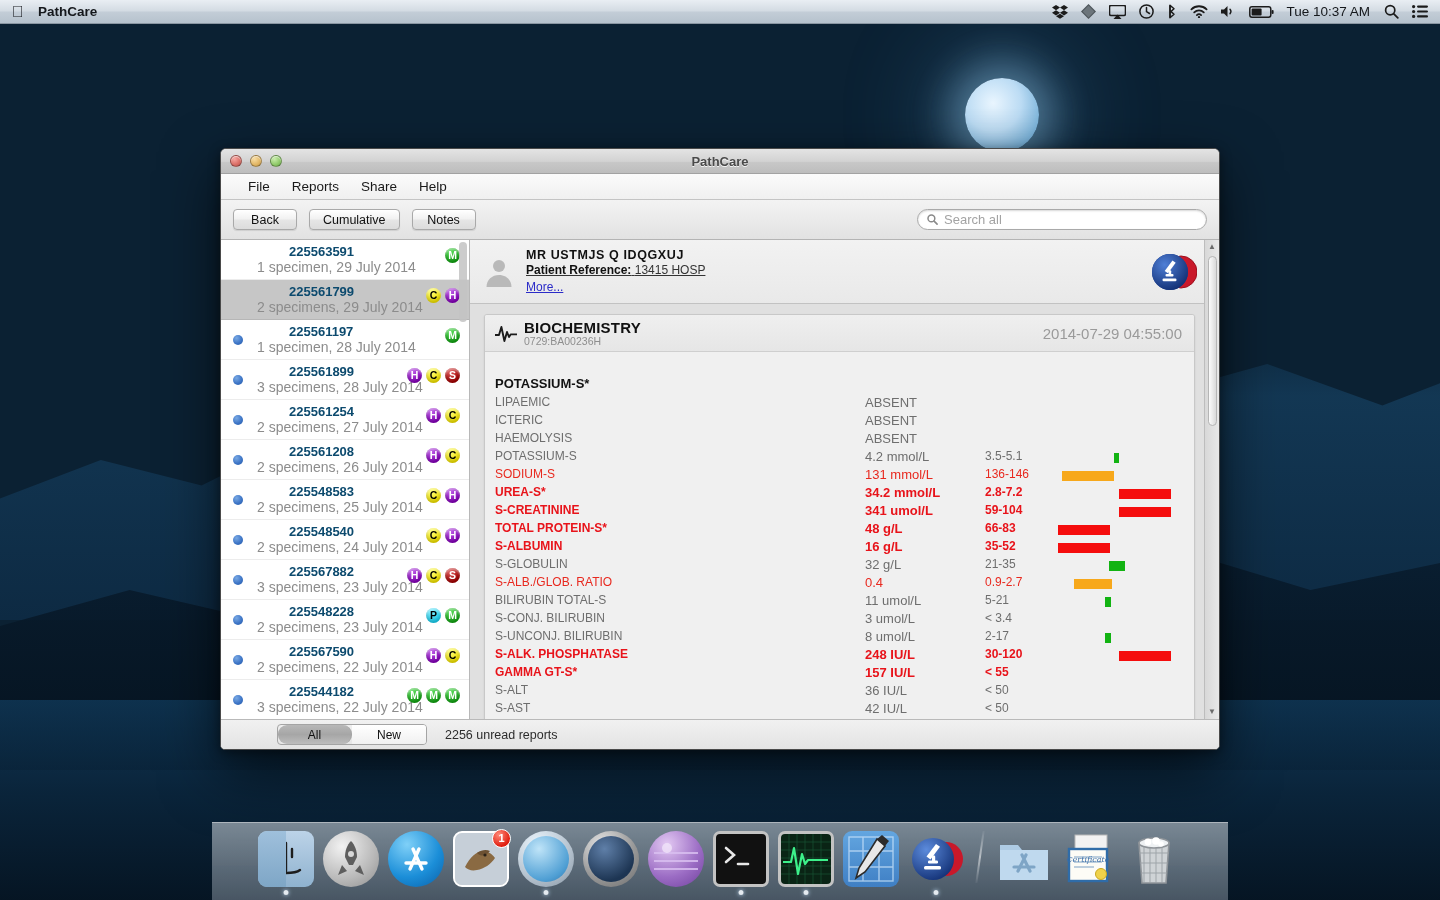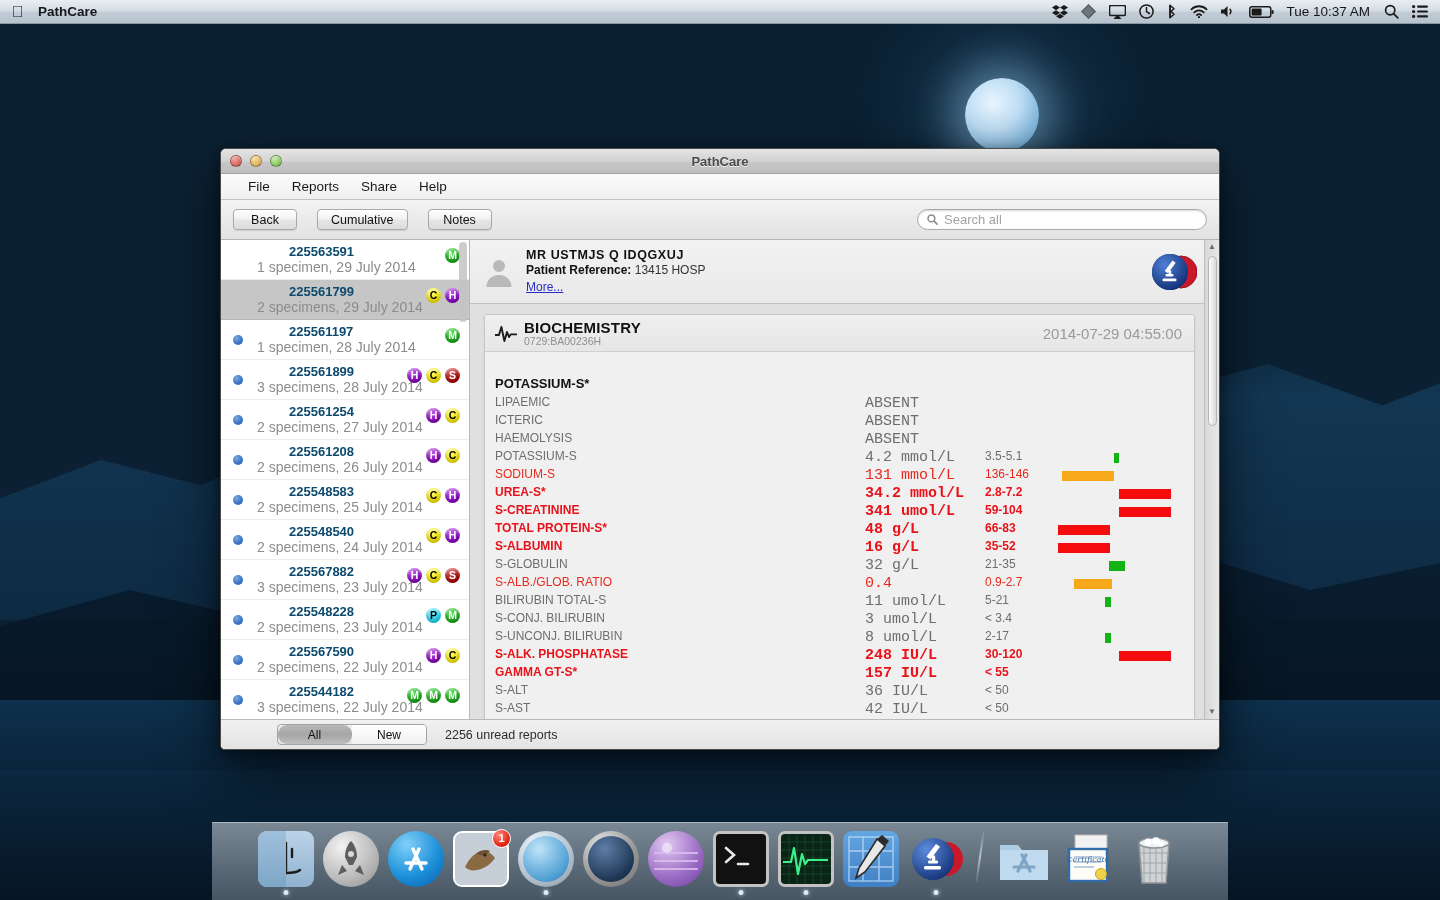--- a/index.html
+++ b/index.html
@@ -95,21 +95,21 @@
     border-bottom: 1px solid #c4c4c4;
     display: flex; align-items: center; padding-left: 16px; gap: 0;
     font-size: 13.5px; color: #1a1a1a;
   }
   #menurow .mi { padding: 2px 11px; border-radius: 3px; cursor: default; }
 
   #toolbar {
     height: 40px; flex: none;
     background: linear-gradient(180deg, #f3f3f3 0%, #e2e2e2 100%);
     border-bottom: 1px solid #b4b4b4;
-    display: flex; align-items: center; padding: 0 12px; gap: 20px;
+    display: flex; align-items: center; padding: 0 12px; gap: 12px;
   }
   .tbtn {
     height: 21px; min-width: 64px; padding: 0 13px;
     border: 1px solid #a9a9a9; border-radius: 4px;
     background: linear-gradient(180deg, #ffffff 0%, #f1f1f1 48%, #e6e6e6 52%, #dcdcdc 100%);
     box-shadow: 0 1px 0 rgba(255,255,255,.7) inset, 0 1px 1px rgba(0,0,0,.10);
     font-size: 12.5px; color: #111; display: flex; align-items: center; justify-content: center;
     cursor: default;
   }
   #searchwrap { margin-left: auto; }
@@ -178,21 +178,21 @@
 
   #patientbar {
     position: relative; margin: 0; height: 64px;
     background: linear-gradient(180deg, #f2f2f2 0%, #e9e9e9 100%);
     border-bottom: 1px solid #c2c2c2;
     display: flex; align-items: center; padding: 0 22px 0 14px;
   }
   #avatar { width: 30px; height: 30px; margin-right: 12px; flex: none; }
   #pinfo { flex: 1; }
   #pname { font-size: 12.5px; font-weight: bold; color: #111; letter-spacing: .6px; }
-  #pref { font-size: 12px; color: #333; margin-top: 1px; }
+  #pref { font-size: 12px; color: #333; margin-top: 1px; text-decoration: underline; }
   #pref b { color: #111; }
   #more { font-size: 12px; color: #2b2bc8; text-decoration: underline; margin-top: 1px; display: inline-block; }
   #logo { width: 46px; height: 42px; flex: none; }
 
   #reportwrap { padding: 10px 24px 0 14px; }
   #report {
     background: #f0f0f0; border: 1px solid #c8c8c8; border-radius: 3px;
     box-shadow: 0 1px 2px rgba(0,0,0,.10);
     overflow: hidden;
   }
@@ -204,21 +204,21 @@
   #rhead .hicon { width: 22px; height: 18px; margin-right: 7px; }
   #rtitle { font-size: 15px; font-weight: bold; color: #111; letter-spacing: .2px; }
   #rsub { font-size: 10.5px; color: #8e8e8e; margin-top: -1px; }
   #rdate { margin-left: auto; font-size: 15px; color: #9a9a9a; text-align: right; }
 
   #rbody { padding: 6px 0 4px 0; margin-top: 16px; }
   #panelname { font-size: 13px; font-weight: bold; color: #111; padding: 2px 0 4px 10px; }
 
   .res { position: relative; height: 18px; }
   .res .nm  { position: absolute; left: 10px;  top: 0; font-size: 12px; }
-  .res .vl  { position: absolute; left: 380px; top: 0; font-size: 15px; font-family: Liberation Mono, monospace; }
+  .res .vl  { position: absolute; left: 380px; top: 0; font-size: 13px; }
   .res .rg  { position: absolute; left: 500px; top: 0; font-size: 12px; }
   .res.normal .nm, .res.normal .vl, .res.normal .rg { color: #6e6e6e; }
   .res.abn   .nm, .res.abn   .vl, .res.abn   .rg { color: #e8291f; }
   .res.crit  .nm, .res.crit  .vl, .res.crit  .rg { color: #e8131a; font-weight: bold; }
   .bar { position: absolute; top: 4px; height: 10px; }
   .bar.green  { background: #12b312; }
   .bar.orange { background: #f7a81b; }
   .bar.red    { background: #f50d0d; }
 
   

